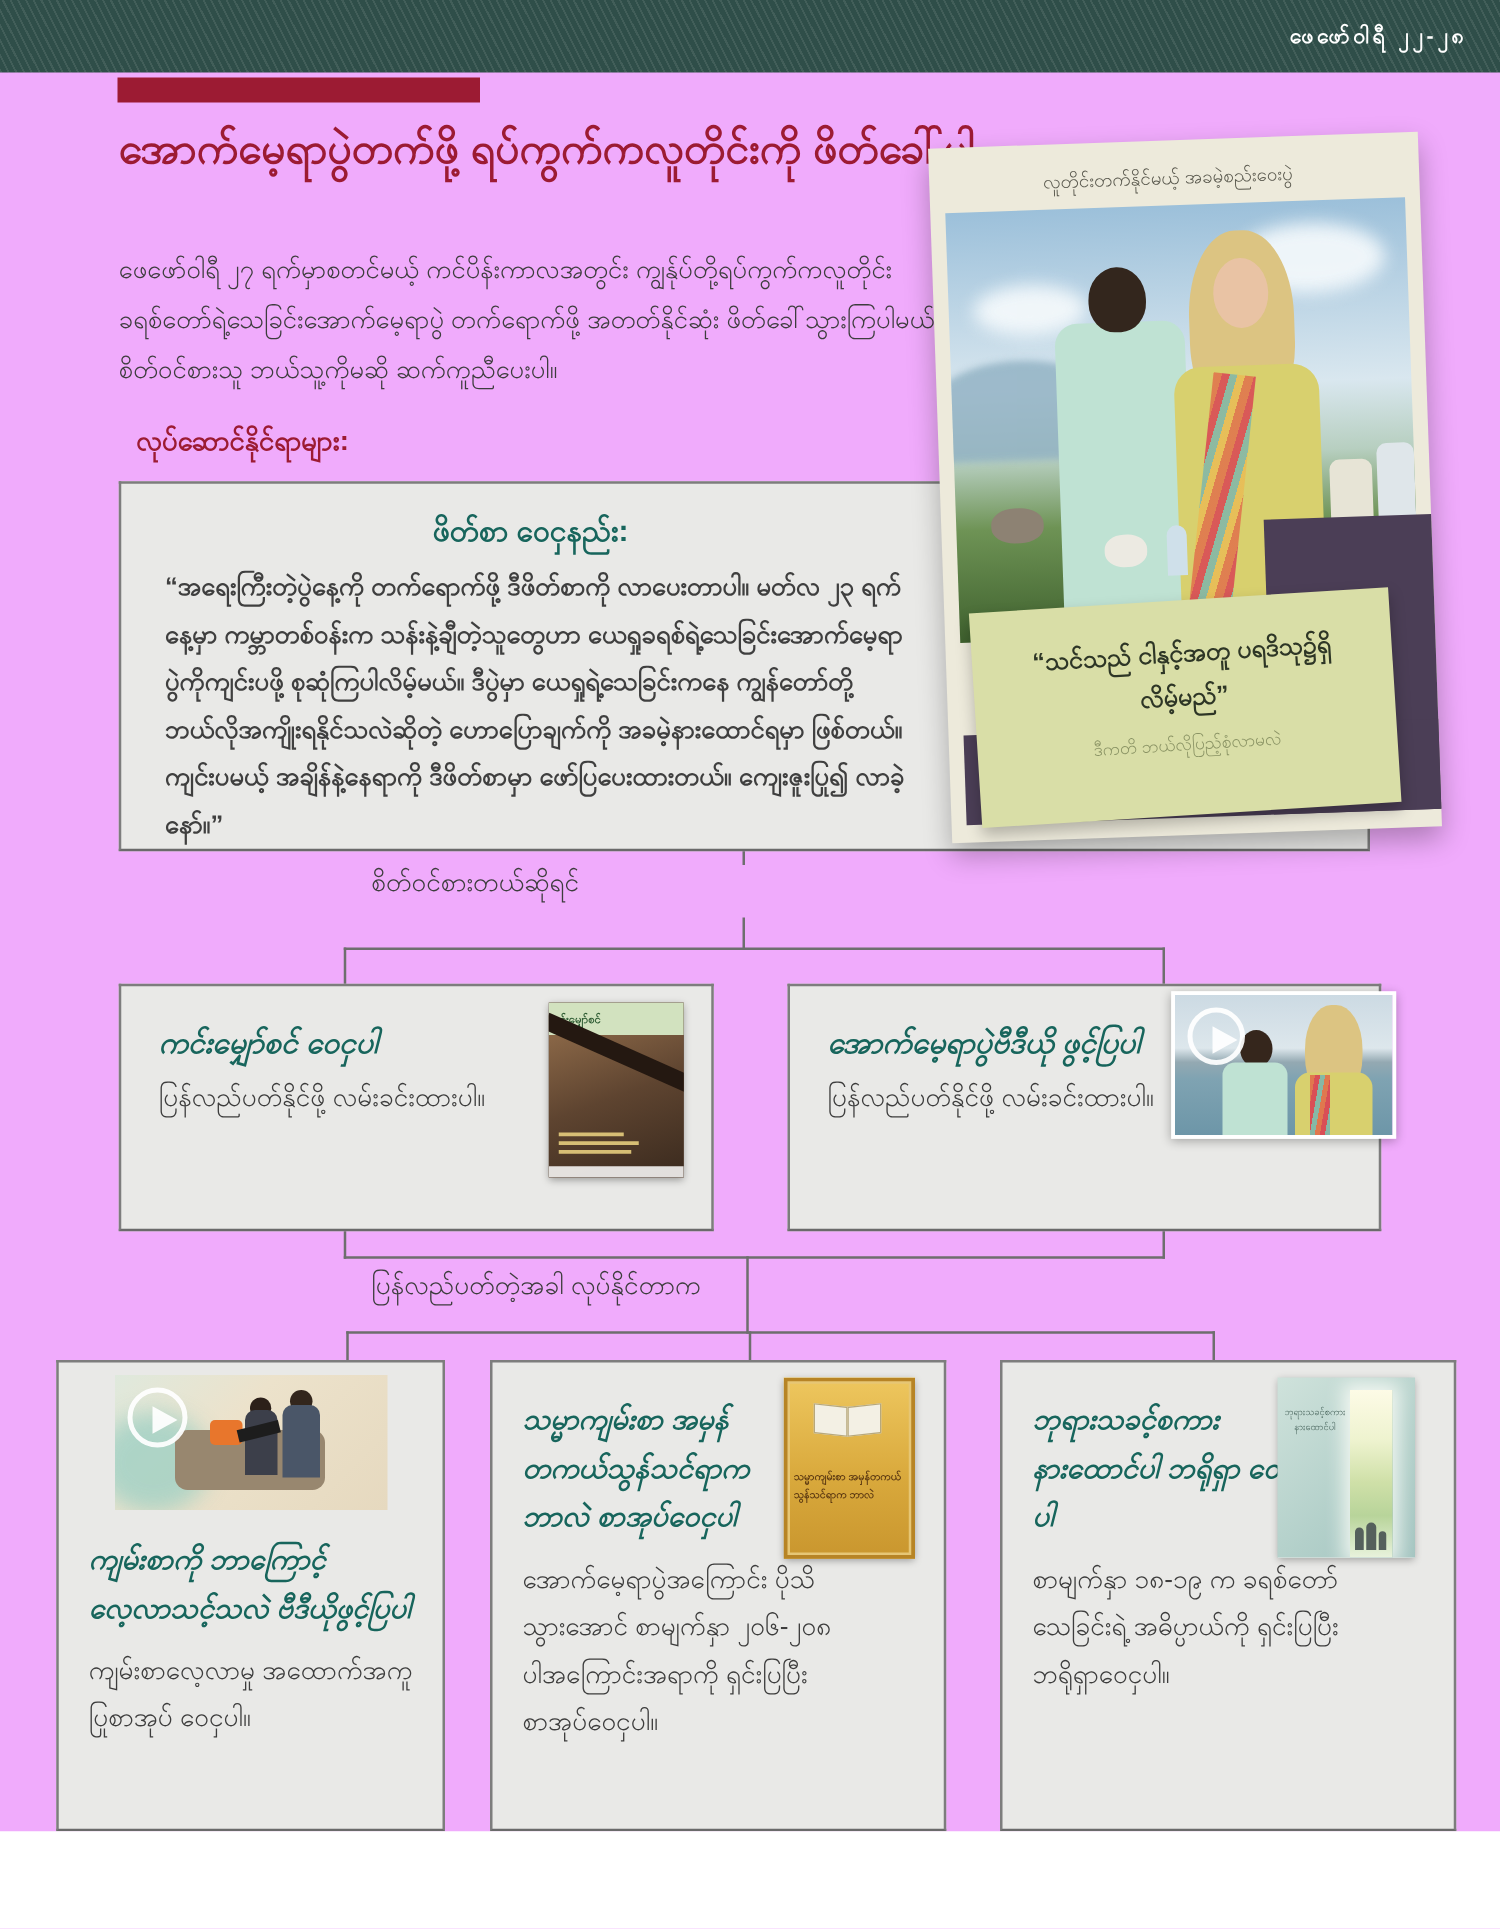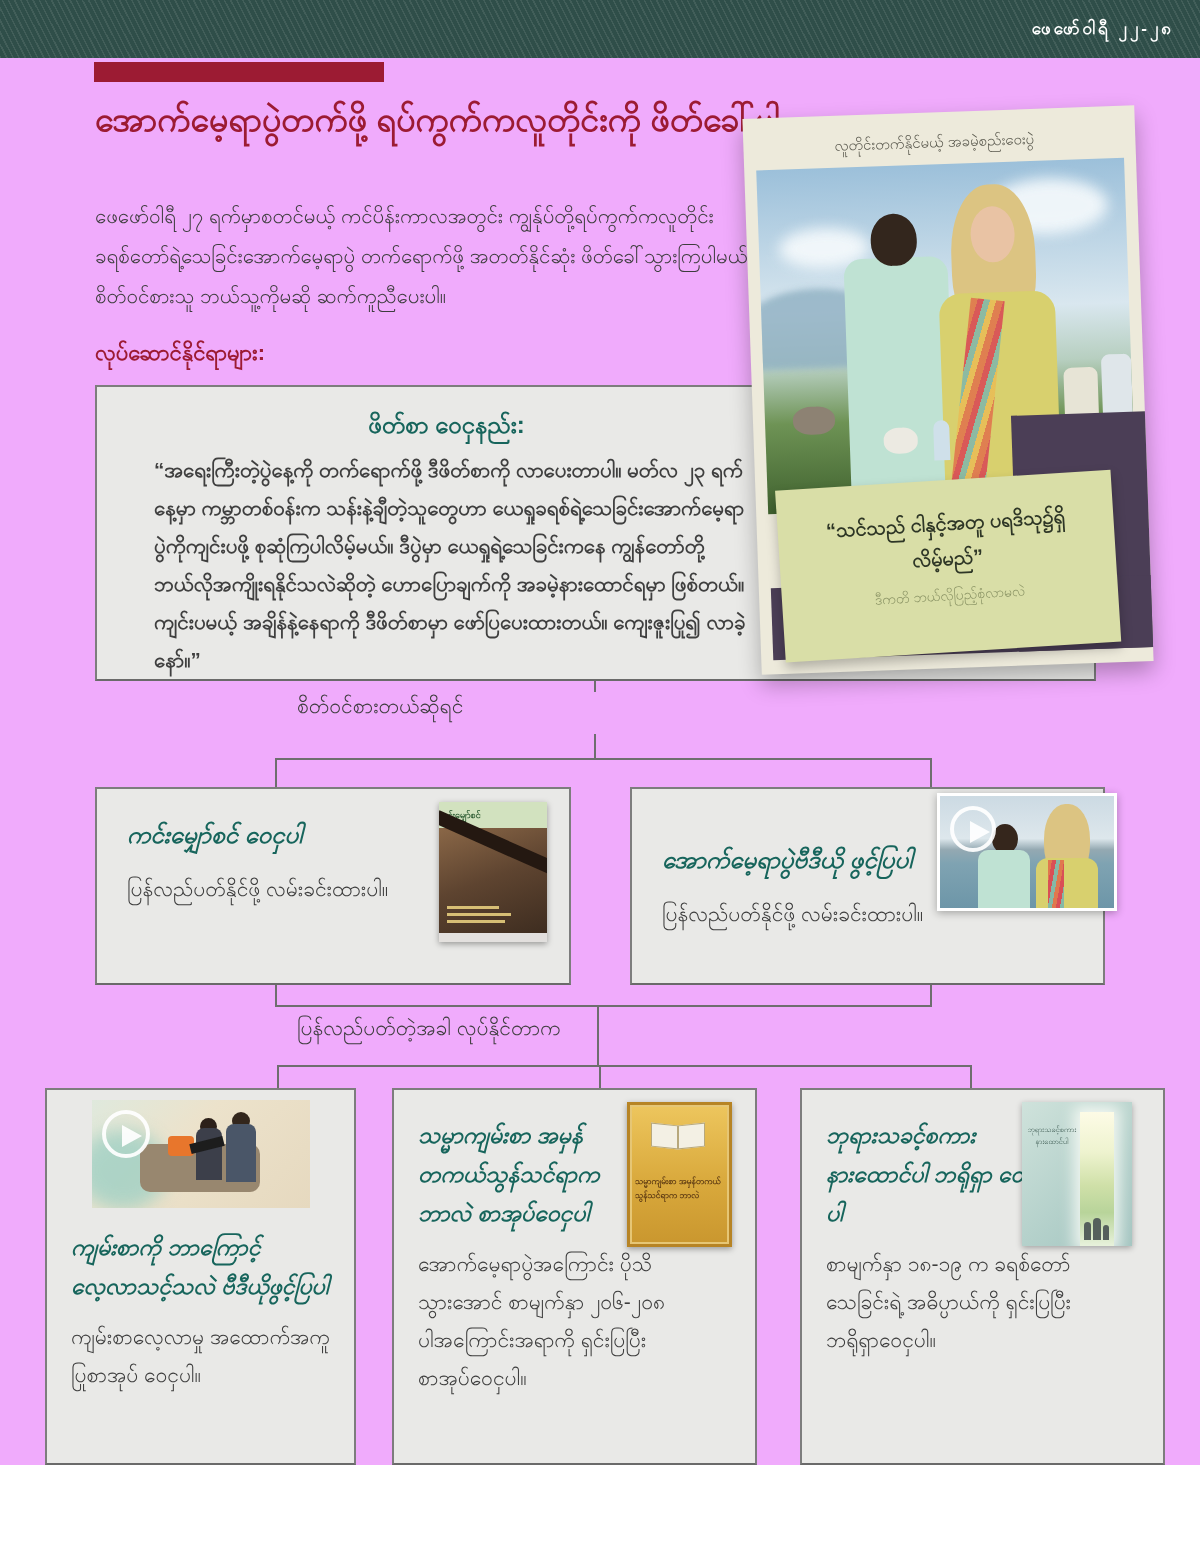--- a/index.html
+++ b/index.html
@@ -27,28 +27,28 @@
   
   .page-title {
     position:absolute; left:95px; top:92px; width:690px;
     color:#9c1b33; font-size:34px; font-weight:bold; line-height:1.62;
   }
   .intro {
     position:absolute; left:95px; top:196px; width:672px;
     font-size:20.5px; line-height:1.95; color:#3d3d3d;
   }
   .section-label {
-    position:absolute; left:95px; top:338px;
+    position:absolute; left:109px; top:338px;
     color:#9c1b33; font-size:22px; font-weight:bold;
   }
 
   
   .gbox {
     position:absolute; background:#e9e9e7;
-    border:2px solid #7d7d7d; border-bottom-color:#6a6a6a;padding-left:22px;
+    border:2px solid #7d7d7d; border-bottom-color:#6a6a6a;
   }
   .box-title {
     color:#17655c; font-size:24px; font-weight:bold; font-style:italic; line-height:1.7;
   }
   .box-body { color:#3d3d3d; font-size:21px; line-height:1.8; }
 
   
   .howto { left:95px; top:385px; width:1001px; height:296px; }
   .howto .heading {
     margin:22px 0 6px 35px; width:585px; text-align:center;
@@ -97,21 +97,21 @@
     background:#d9dea7; transform:rotate(-1.6deg);
     box-shadow:0 6px 12px rgba(0,0,0,.25);
     text-align:center; padding-top:26px;
   }
   .inv-quote { font-size:20px; font-weight:bold; color:#2e3626; line-height:1.75; padding:0 26px; }
   .inv-quote-sub { margin-top:10px; font-size:14px; color:#8b9465; }
 
   
   .r2-left  { left:95px;  top:787px; width:476px; height:198px; padding:26px 0 0 30px; }
   .r2-right { left:630px; top:787px; width:475px; height:198px; padding:26px 0 0 30px; }
-  .r2-left .box-body, .r2-right .box-body { margin-top:14px; }
+  .r2-left .box-body, .r2-right .box-body { margin-top:4px; }
 
   
   .wt-cover {
     position:absolute; left:342px; top:13px; width:108px; height:140px;
     box-shadow:0 2px 6px rgba(0,0,0,.35); overflow:hidden; background:#563d2b;
   }
   .wt-head { height:26px; background:#d2e2bf; }
   .wt-head span { font-size:9px; font-weight:bold; color:#2e5c33; line-height:26px; }
   .wt-art { position:absolute; left:0; top:26px; right:0; bottom:0;
     background:linear-gradient(160deg,#8a6747 0%,#5e4430 45%,#3a2a1e 100%); }
@@ -240,21 +240,21 @@
         <div class="wt-beam"></div>
         <div class="wt-txt" style="top:78px;width:52px;"></div>
         <div class="wt-txt" style="top:85px;width:64px;"></div>
         <div class="wt-txt" style="top:92px;width:58px;"></div>
         <div class="wt-strip"></div>
       </div>
     </div>
   </div>
 
   <div class="gbox r2-right">
-    <div class="box-title" style="width:270px;margin-top:25px;">အောက်မေ့ရာပွဲဗီဒီယို ဖွင့်ပြပါ</div>
+    <div class="box-title" style="width:270px;">အောက်မေ့ရာပွဲဗီဒီယို ဖွင့်ပြပါ</div>
     <div class="box-body">ပြန်လည်ပတ်နိုင်ဖို့ လမ်းခင်းထားပါ။</div>
     <div class="vthumb sea">
       <div class="sea-man-head"></div>
       <div class="sea-man-body"></div>
       <div class="sea-wom-hair"></div>
       <div class="sea-wom-body"></div>
       <div class="sea-scarf"></div>
       <div class="play-icon" style="left:10px;top:10px;width:46px;height:46px;"></div>
     </div>
   </div>

